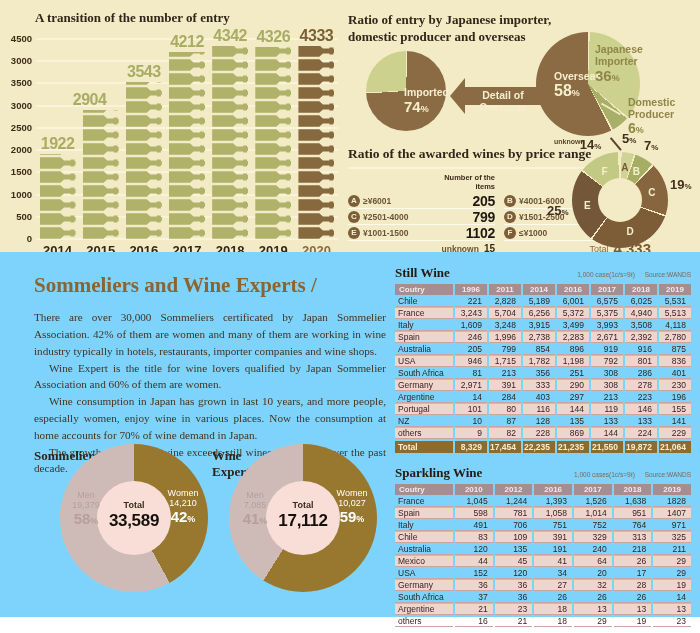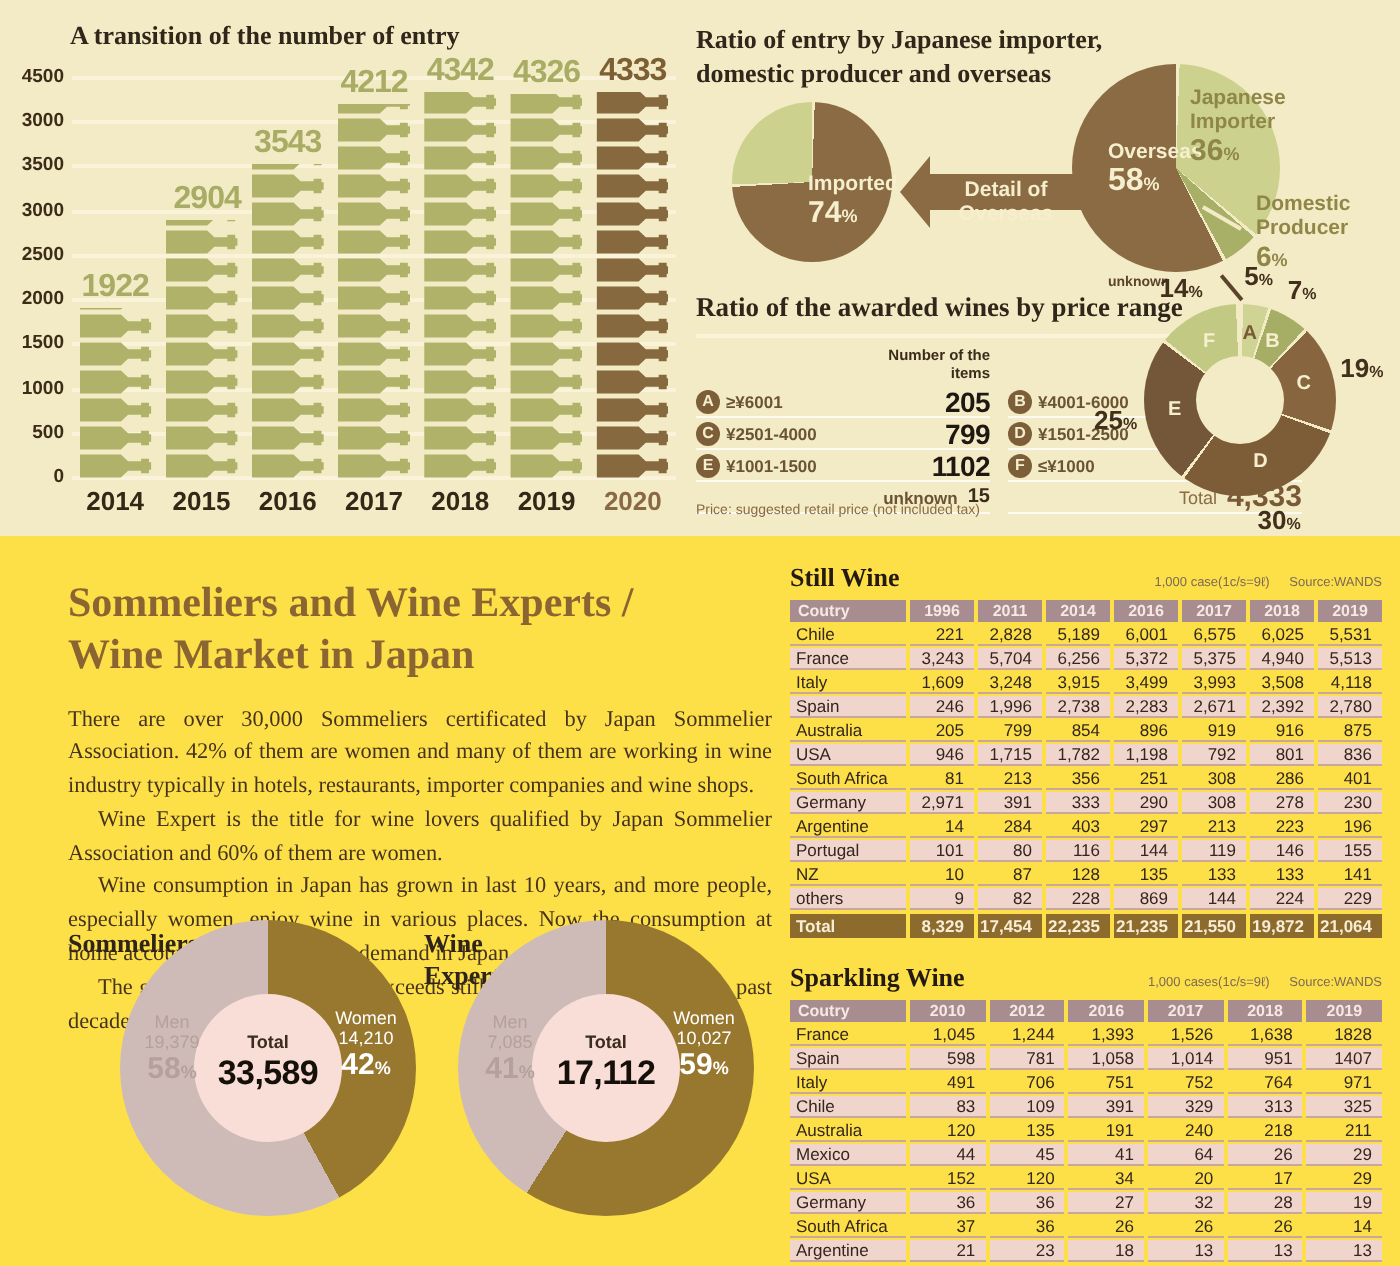--- a/index.html
+++ b/index.html
@@ -1,20 +1,20 @@
 <!DOCTYPE html>
 <html><head>
 <meta charset="utf-8">
 <style>
   * { margin:0; padding:0; box-sizing:border-box; }
   html,body { width:700px; }
   #root { position:relative; width:700px; height:633px; overflow:hidden;
           font-family:"Liberation Sans", sans-serif; }
   #top    { position:absolute; left:0; top:0; width:700px; height:268px; background:#f3ebc5; }
-  #bottom { position:absolute; left:0; top:268px; width:700px; height:365px; background:#fde047; }
+  #bottom { position:absolute; left:0; top:252px; width:700px; height:365px; background:#7dd3fc; }
 
   
   #bar-chart { position:absolute; left:8px; top:10px; width:336px; height:252px; }
   .bc-title { position:absolute; left:27px; top:0; font:bold 13px "Liberation Serif", serif; color:#30261a; }
   #bc-plot { position:absolute; left:28px; top:29px; width:302px; height:200px; }
   .grid { position:absolute; left:0; right:0; height:2px; background:#faf3d9; }
   .ytick { position:absolute; left:-32px; width:28px; text-align:right; font:bold 9.5px "Liberation Sans",sans-serif; color:#3b2c18; }
   .bar { position:absolute; bottom:0; display:flex; flex-direction:column-reverse; gap:2px; overflow:hidden; }
   .bottle { flex:0 0 12px; height:12px; width:100%;
     clip-path:polygon(0% 2%,58% 2%,68% 30%,86% 30%,86% 20%,97% 20%,97% 34%,100% 34%,100% 66%,97% 66%,97% 80%,86% 80%,86% 70%,68% 70%,58% 98%,0% 98%); }
@@ -151,21 +151,21 @@
             <div class="bottle" style="background: rgb(176, 178, 106);"></div>
             <div class="bottle" style="background: rgb(176, 178, 106);"></div>
             <div class="bottle" style="background: rgb(176, 178, 106);"></div>
             <div class="bottle" style="background: rgb(176, 178, 106);"></div>
             <div class="bottle" style="background: rgb(176, 178, 106);"></div>
             <div class="bottle" style="background: rgb(176, 178, 106);"></div>
             <div class="bottle" style="background: rgb(176, 178, 106);"></div>
             <div class="bottle" style="background: rgb(176, 178, 106);"></div>
             <div class="bottle" style="background: rgb(176, 178, 106);"></div>
           </div>
-          <div class="bar-val" style="left: 40px; width: 55.1429px; top: 51.9333px; color: rgb(169, 172, 100);">2904</div>
+          <div class="bar-val" style="left: 26px; width: 55.1429px; top: 51.9333px; color: rgb(169, 172, 100);">2904</div>
           <div class="bar-year" style="left: 43.1429px; width: 43.1429px; color: rgb(51, 40, 23);">2015</div>
           <div class="bar" style="left: 89.8571px; width: 36px; height: 157.467px;">
             <div class="bottle" style="background: rgb(176, 178, 106);"></div>
             <div class="bottle" style="background: rgb(176, 178, 106);"></div>
             <div class="bottle" style="background: rgb(176, 178, 106);"></div>
             <div class="bottle" style="background: rgb(176, 178, 106);"></div>
             <div class="bottle" style="background: rgb(176, 178, 106);"></div>
             <div class="bottle" style="background: rgb(176, 178, 106);"></div>
             <div class="bottle" style="background: rgb(176, 178, 106);"></div>
             <div class="bottle" style="background: rgb(176, 178, 106);"></div>
@@ -360,21 +360,20 @@
           <div class="pd-pct" style="left: 20.5582px; top: -5.69724px;"><span>14</span><span class="pctsym">%</span></div>
         </div>
     </div>
   </section>
 
   <section id="bottom">
 
     <div id="market">
       <div class="mk-head">
         <span>Sommeliers and Wine Experts /</span><br>
-        <span>Wine Market in Japan</span>
       </div>
       <p class="mk-p">There are over 30,000 Sommeliers certificated by Japan Sommelier Association. 42% of them are women and many of them are working in wine industry typically in hotels, restaurants, importer companies and wine shops.</p>
       <p class="mk-p indent">Wine Expert is the title for wine lovers qualified by Japan Sommelier Association and 60% of them are women.</p>
       <p class="mk-p indent">Wine consumption in Japan has grown in last 10 years, and more people, especially women, enjoy wine in various places. Now the consumption at home accounts for 70% of wine demand in Japan.</p>
       <p class="mk-p indent">The growth of sparkling wine exceeds still wines, 1.57 times over the past decade.</p>
     </div>
 
     <div id="som-title" class="gd-title">Sommeliers</div>
     <div id="som-donut" class="gdonut" style="background: conic-gradient(rgb(243, 235, 197) 0deg, rgb(243, 235, 197) 0deg, rgb(151, 120, 46) 0deg, rgb(151, 120, 46) 151.2deg, rgb(243, 235, 197) 151.2deg, rgb(243, 235, 197) 151.2deg, rgb(206, 187, 183) 151.2deg, rgb(206, 187, 183) 360deg);">
       <div class="g-hole"></div>

